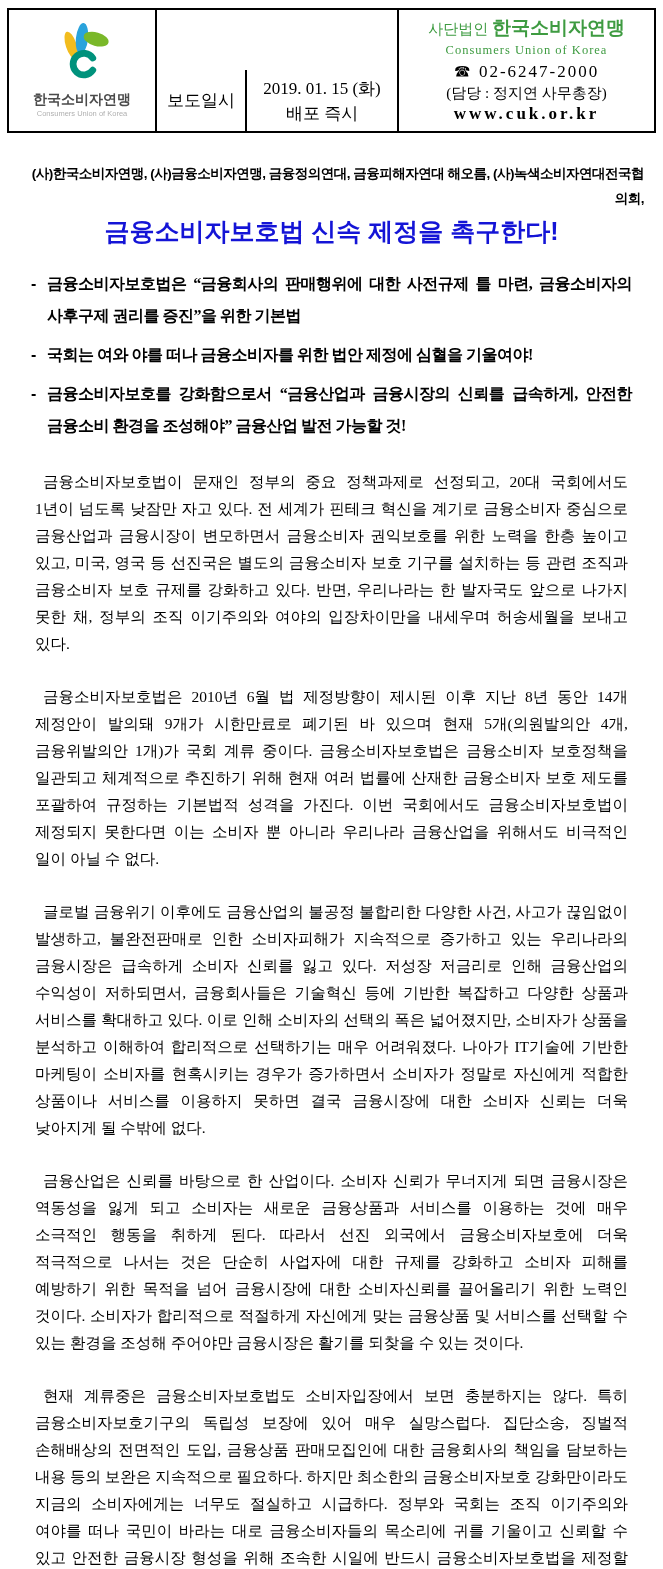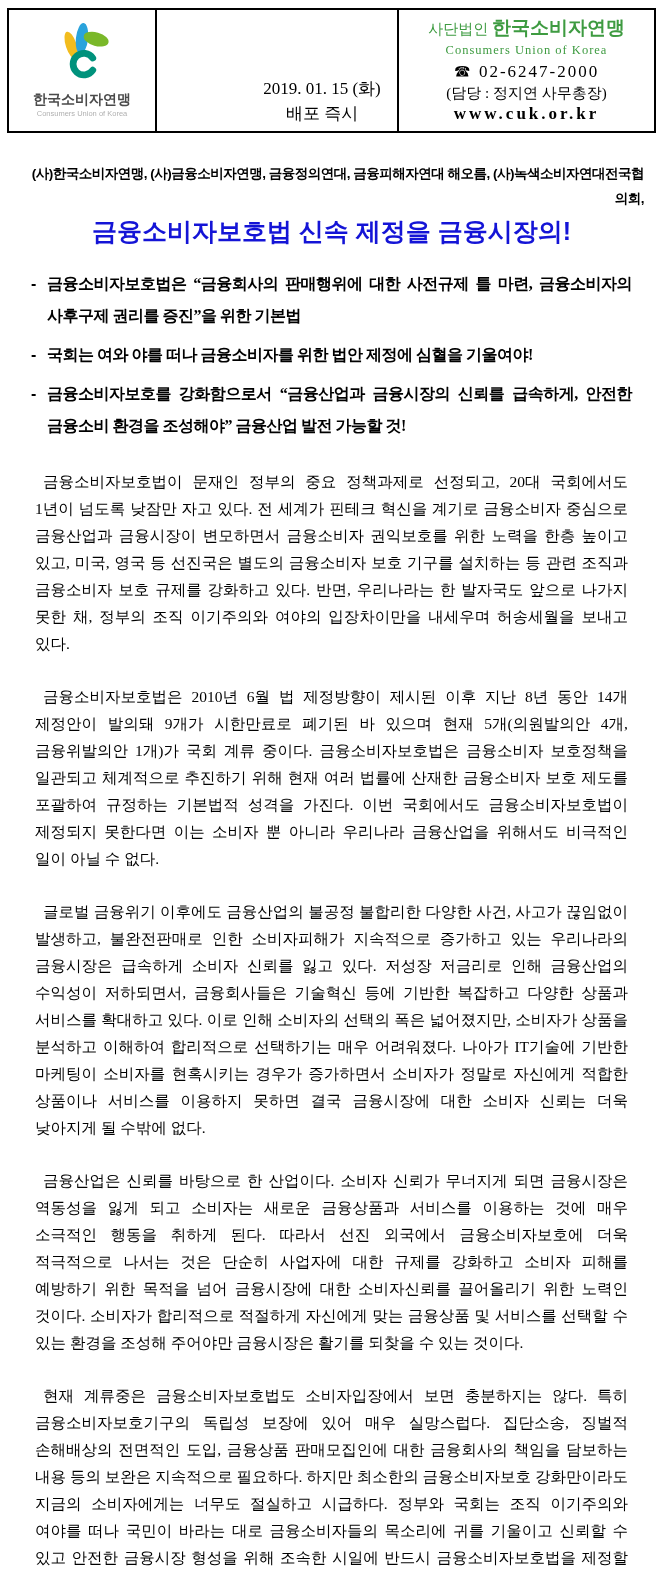--- a/index.html
+++ b/index.html
@@ -86,20 +86,21 @@
           <ellipse cx="50" cy="23" rx="9" ry="23" transform="rotate(6 50 23)" fill="#2aa3dc"></ellipse>
           <ellipse cx="71" cy="24" rx="19" ry="10" transform="rotate(16 71 24)" fill="#7ab829"></ellipse>
           <path d="M66 52 A16 16 0 1 0 66 70" fill="none" stroke="#00927c" stroke-width="10" stroke-linecap="round"></path>
         </svg>
       </span>
       <span class="logo-name">한국소비자연맹</span>
       <span class="logo-en">Consumers Union of Korea</span>
     </div>
 
 
+    <div class="cell cell-label">보도일시</div>
 
     <div class="cell cell-date">
       <span>2019. 01. 15 (화)</span>
       <span>배포 즉시</span>
     </div>
 
     <div class="cell cell-right">
       <span class="org-line1 org-green">
         <span>사단법인</span>
         <span class="org-big">한국소비자연맹</span>
@@ -111,21 +112,21 @@
       </span>
       <span class="org-contact">(담당 : 정지연 사무총장)</span>
       <span class="org-web">www.cuk.or.kr</span>
     </div>
   </div>
 
   <div class="orgs-top">
     <span>(사)한국소비자연맹, (사)금융소비자연맹, 금융정의연대, 금융피해자연대 해오름, (사)녹색소비자연대전국협의회,</span><br>
   </div>
 
-  <div class="headline" id="headline" style="color: rgb(20, 20, 214);">금융소비자보호법 신속 제정을 금융시장의!</div>
+  <div class="headline" id="headline" style="color: rgb(20, 20, 214);">금융소비자보호법 신속 제정을 촉구한다!</div>
 
   <div class="bullets">
     <div class="bullet">
       <span class="dash">-</span>
       <div class="btxt">금융소비자보호법은 “금융회사의 판매행위에 대한 사전규제 틀 마련, 금융소비자의 사후구제 권리를 증진”을 위한 기본법</div>
     </div>
     <div class="bullet">
       <span class="dash">-</span>
       <div class="btxt">국회는 여와 야를 떠나 금융소비자를 위한 법안 제정에 심혈을 기울여야!</div>
     </div>

